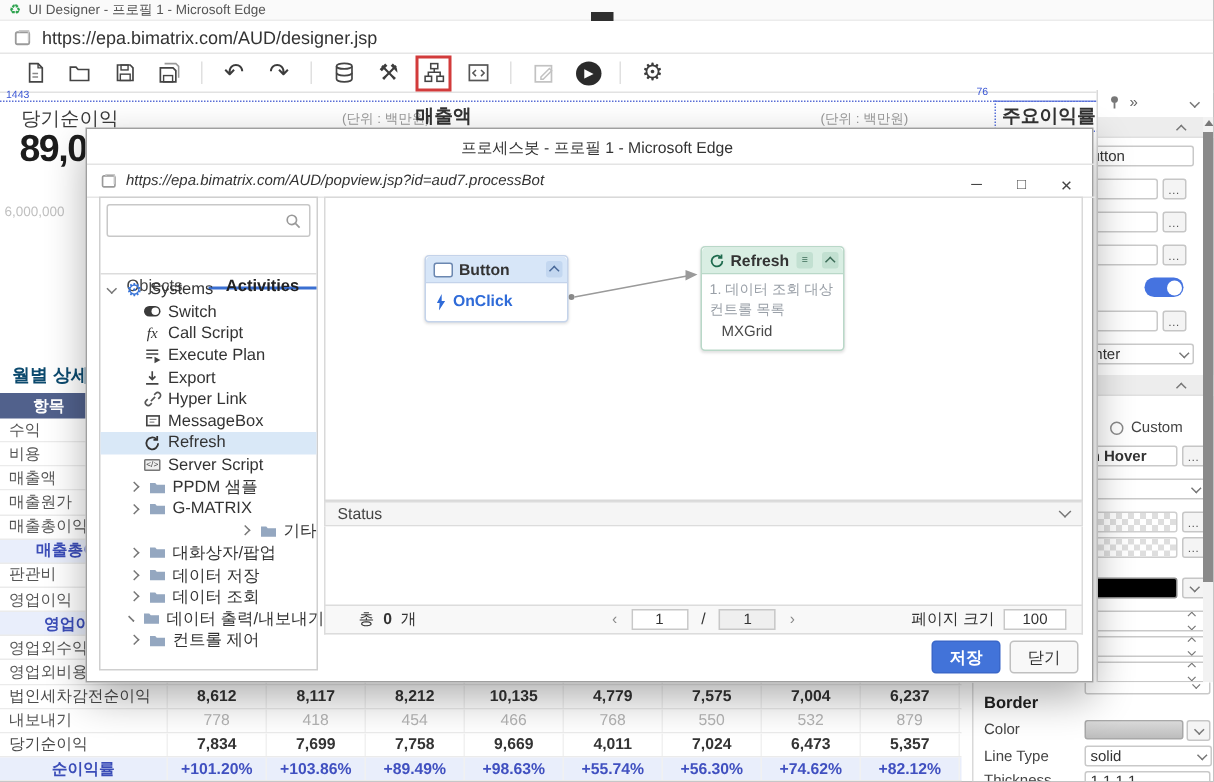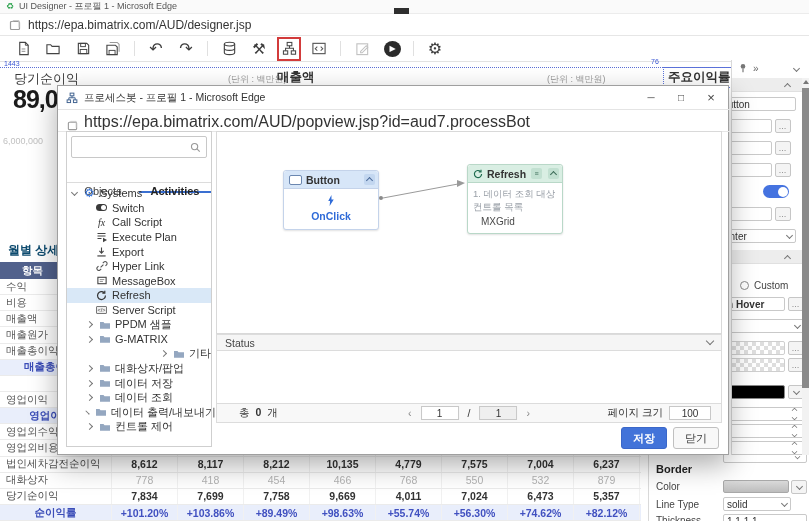--- a/index.html
+++ b/index.html
@@ -57,22 +57,22 @@
   .ghead{background:#ededed;border-bottom:1px solid #e0e0e0;display:flex;align-items:center;}
   .radio{width:9px;height:9px;border:1px solid #8a8a8a;border-radius:50%;background:#fff;box-sizing:border-box;}
   .steppins{display:flex;flex-direction:column;gap:2px;margin-left:auto;margin-right:3px;}
   .plabel{font-size:10px;color:#444;}
   
   .popup{left:57px;top:85px;width:672px;height:370px;background:#fff;border:1px solid #9f9f9f;
          box-shadow:0 10px 26px rgba(0,0,0,.32);z-index:10;}
   .ptitle{left:0;top:0;width:100%;height:24px;display:flex;align-items:center;gap:6px;padding-left:8px;
           border-bottom:1px solid #e4e4e4;font-size:10.5px;color:#333;}
   .wctl{width:30px;height:22px;display:flex;align-items:center;justify-content:center;font-size:10px;color:#444;}
-  .purl{left:0;top:24px;width:100%;height:22px;display:flex;align-items:flex-end;gap:6px;padding-left:9px;
-        border-bottom:1px solid #e6e6e6;font-size:16px;color:#333;}
+  .purl{left:0;top:24px;width:100%;height:22px;display:flex;align-items:center;gap:6px;padding-left:9px;
+        border-bottom:1px solid #e6e6e6;font-size:10px;color:#333;font-style:italic;}
   .treepanel{left:8px;top:45px;width:146px;height:316px;border:1px solid #cfcfcf;background:#fff;}
   .searchbox{margin:4px;height:20px;border:1px solid #c8c8c8;border-radius:2px;display:flex;align-items:center;}
   .tabrow{display:flex;height:20px;border-bottom:1px solid #dcdcdc;}
   .tab{flex:1;display:flex;align-items:center;justify-content:center;font-size:11px;color:#444;margin-top:29px;}
   .tab.active{font-weight:bold;color:#222;border-bottom:2px solid #3a6fd1;}
   .trow2{display:flex;align-items:center;height:14.6px;font-size:11px;color:#333;white-space:nowrap;}
   .trow2.sel{background:#d9e8f7;}
   .ti{width:13px;height:12px;display:inline-flex;align-items:center;justify-content:center;margin:0 4px 0 2px;flex:none;}
   .pill{width:11px;height:7px;background:#3a3a3a;border-radius:4px;position:relative;}
   .pill::after{content:"";position:absolute;right:1px;top:1px;width:5px;height:5px;background:#fff;border-radius:50%;}
@@ -271,20 +271,21 @@
           <div class="tcell tval"></div>
           <div class="tcell tval"></div>
           <div class="tcell tval"></div>
           <div class="tcell tval"></div>
           <div class="tcell tval"></div>
           <div class="tcell tval"></div>
           <div class="tcell tval"></div>
           <div class="tcell tval"></div>
         </div>
         <div class="trow">
+          <div class="tcell tlabel">판관비</div>
           <div class="tcell tval"></div>
           <div class="tcell tval"></div>
           <div class="tcell tval"></div>
           <div class="tcell tval"></div>
           <div class="tcell tval"></div>
           <div class="tcell tval"></div>
           <div class="tcell tval"></div>
           <div class="tcell tval"></div>
         </div>
         <div class="trow">
@@ -336,21 +337,21 @@
           <div class="tcell tval">8,612</div>
           <div class="tcell tval">8,117</div>
           <div class="tcell tval">8,212</div>
           <div class="tcell tval">10,135</div>
           <div class="tcell tval">4,779</div>
           <div class="tcell tval">7,575</div>
           <div class="tcell tval">7,004</div>
           <div class="tcell tval">6,237</div>
         </div>
         <div class="trow muted">
-          <div class="tcell tlabel">대화상자</div>
+          <div class="tcell tlabel">내보내기</div>
           <div class="tcell tval">778</div>
           <div class="tcell tval">418</div>
           <div class="tcell tval">454</div>
           <div class="tcell tval">466</div>
           <div class="tcell tval">768</div>
           <div class="tcell tval">550</div>
           <div class="tcell tval">532</div>
           <div class="tcell tval">879</div>
         </div>
         <div class="trow bold">
@@ -456,30 +457,30 @@
           <span class="chev d" style="transform:rotate(45deg) scale(.8);"></span>
         </span>
       </div>
     <div class="abs" style="left:7px;top:8px;font-size:11px;font-weight:bold;color:#222;">Border</div>
     <div class="abs plabel" style="left:7px;top:26px;">Color</div>
     <div class="abs" style="left:74px;top:25px;width:66px;height:13px;background:linear-gradient(#d9d9d9,#bdbdbd);border:1px solid #a8a8a8;border-radius:2px;"></div>
     <div class="abs dotsbtn" style="left:142px;top:25px;">
         <span class="chev d" style="margin-top:-2px;"></span>
       </div>
     <div class="abs plabel" style="left:7px;top:44px;">Line Type</div>
-    <div class="abs ibox" style="left:74px;top:42px;width:68px;">
+    <div class="abs ibox" style="left:74px;top:42px;width:85px;">
         <span>solid</span>
         <span class="chev d" style="margin-left:auto;margin-top:-2px;"></span>
       </div>
     <div class="abs plabel" style="left:7px;top:60px;">Thickness</div>
     <div class="abs ibox" style="left:74px;top:59px;width:84px;">1,1,1,1</div>
   </div>
 
   <div class="abs popup">
-    <div class="abs ptitle" style="width:672px;">
+    <div class="abs ptitle" style="width:672px;flex-direction:column;">
       <svg width="12" height="12" viewBox="0 0 16 16">
           <rect x="5.5" y="1.5" width="5" height="3.6" fill="none" stroke="#3f618f" stroke-width="1.3"></rect>
           <rect x="1.5" y="10.5" width="4.6" height="3.6" fill="none" stroke="#3f618f" stroke-width="1.3"></rect>
           <rect x="9.9" y="10.5" width="4.6" height="3.6" fill="none" stroke="#3f618f" stroke-width="1.3"></rect>
           <path d="M8 5.1v2.6M3.8 10.5V7.7h8.4v2.8" fill="none" stroke="#3f618f" stroke-width="1.3"></path>
         </svg>
       <span>프로세스봇 - 프로필 1 - Microsoft Edge</span>
       <span style="margin-left:auto;display:flex;">
         <span class="wctl">─</span>
         <span class="wctl">□</span>
@@ -653,21 +654,21 @@
         <polygon points="248,51 240,48 240,55" fill="#9a9a9a"></polygon>
       </svg>
       <div class="node" style="left:66px;top:38px;width:96px;border:1px solid #c4d3ea;">
         <div class="nhead" style="background:#d7e6f8;border-bottom:1px solid #c4d3ea;">
           <span style="width:11px;height:8px;border:1px solid #6b87b0;border-radius:2px;background:#fff;"></span>
           <span>Button</span>
           <span class="nbox" style="background:#c3d7f0;margin-left:auto;">
               <span class="chev u" style="border-color:#4a6a9a;margin-top:2px;"></span>
             </span>
         </div>
-        <div style="display:flex;align-items:center;gap:4px;padding:6px 6px 7px;flex-direction:column;">
+        <div style="display:flex;align-items:center;gap:4px;padding:6px 6px 7px;">
           <svg width="8" height="11" viewBox="0 0 8 12">
               <path d="M4.5 0L1 6.5h2L2.5 12 7 5H4.5z" fill="#2f6bd8"></path>
             </svg>
           <span style="font-size:10.5px;font-weight:bold;color:#2f6bd8;">OnClick</span>
         </div>
       </div>
       <div class="node" style="left:250px;top:32px;width:96px;border:1px solid #b9d8c8;">
         <div class="nhead" style="background:#d9eee3;border-bottom:1px solid #b9d8c8;">
           <svg width="10" height="10" viewBox="0 0 12 12">
               <path d="M10.3 6A4.3 4.3 0 1 1 9 3" fill="none" stroke="#1e6b4e" stroke-width="1.4"></path>

